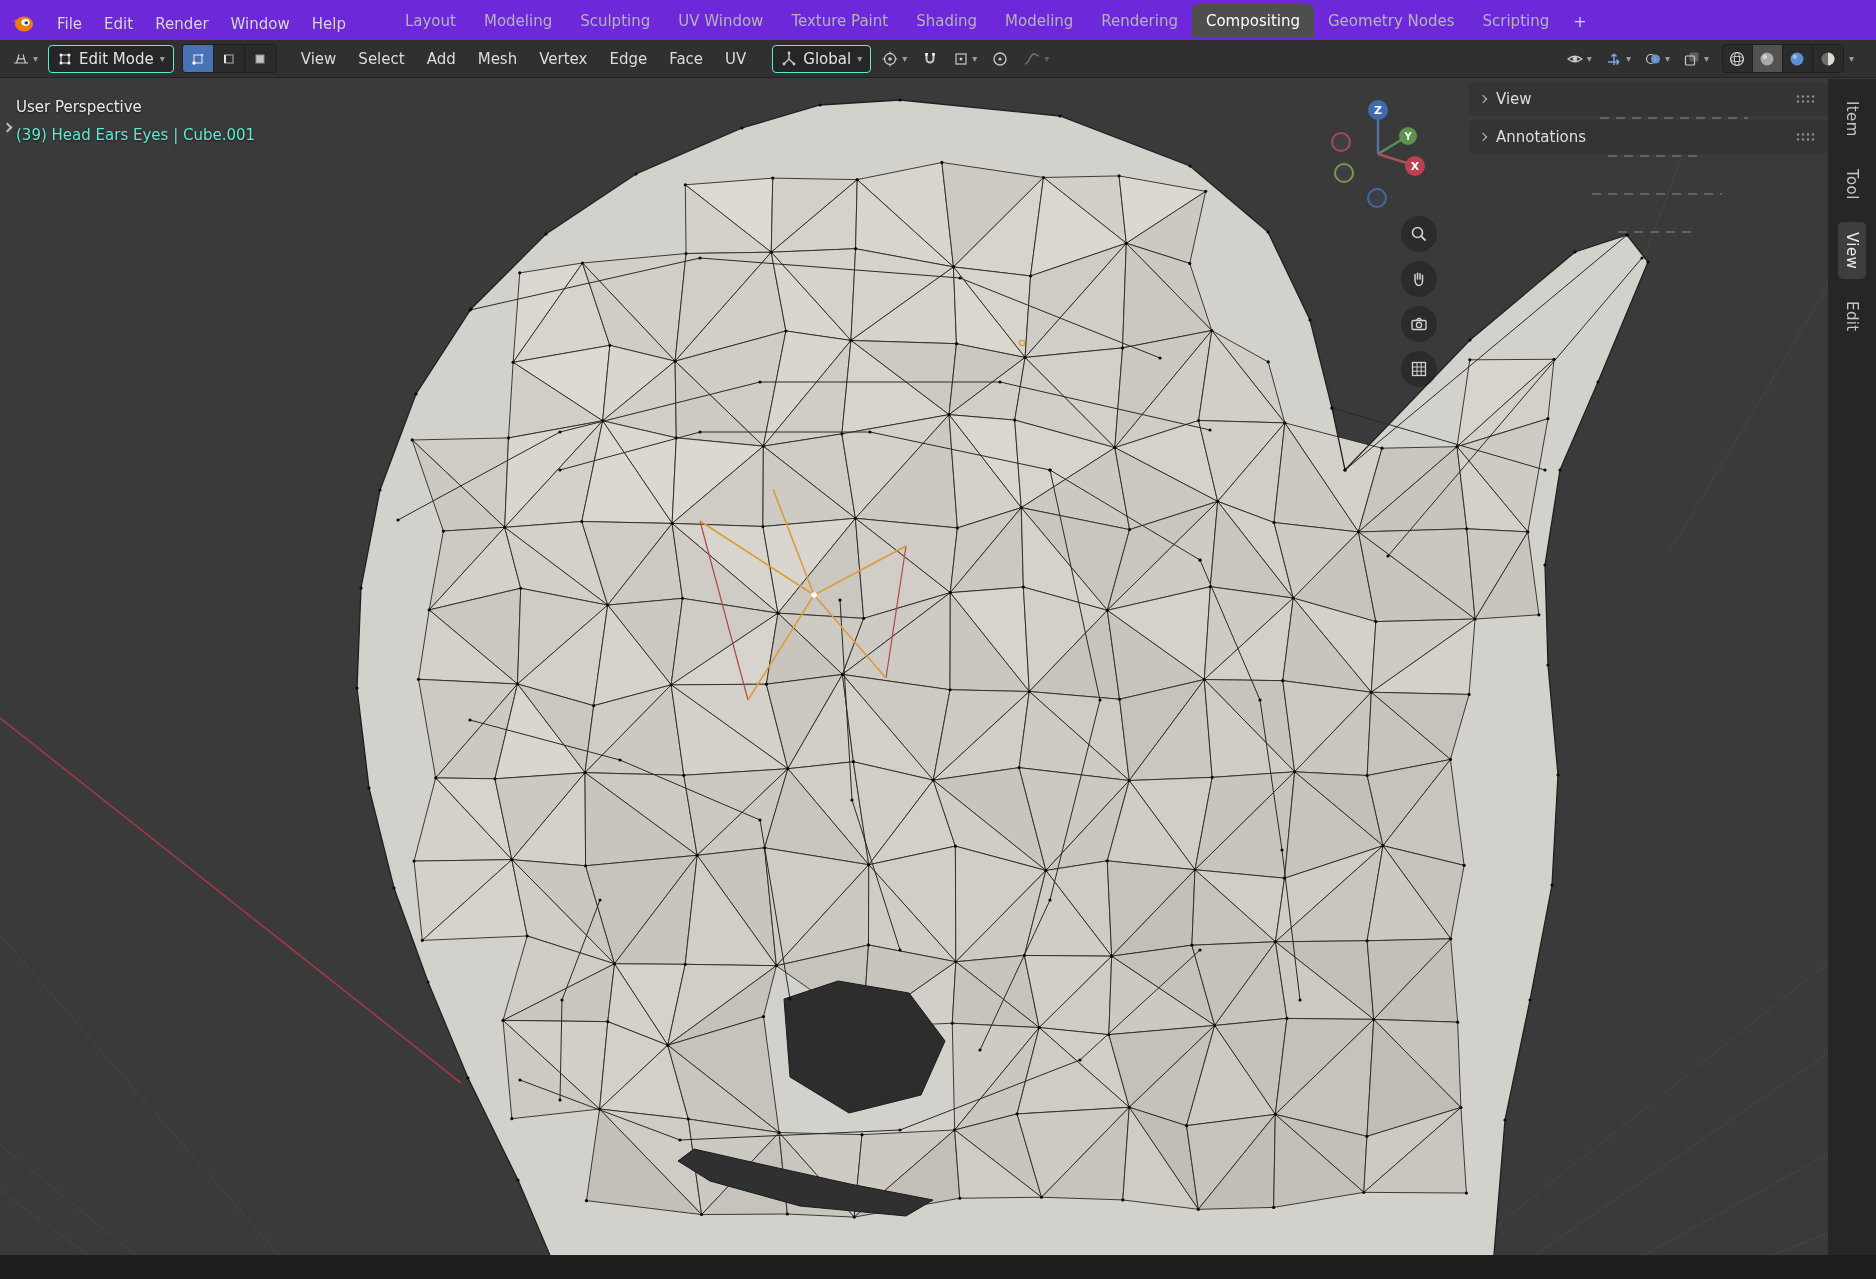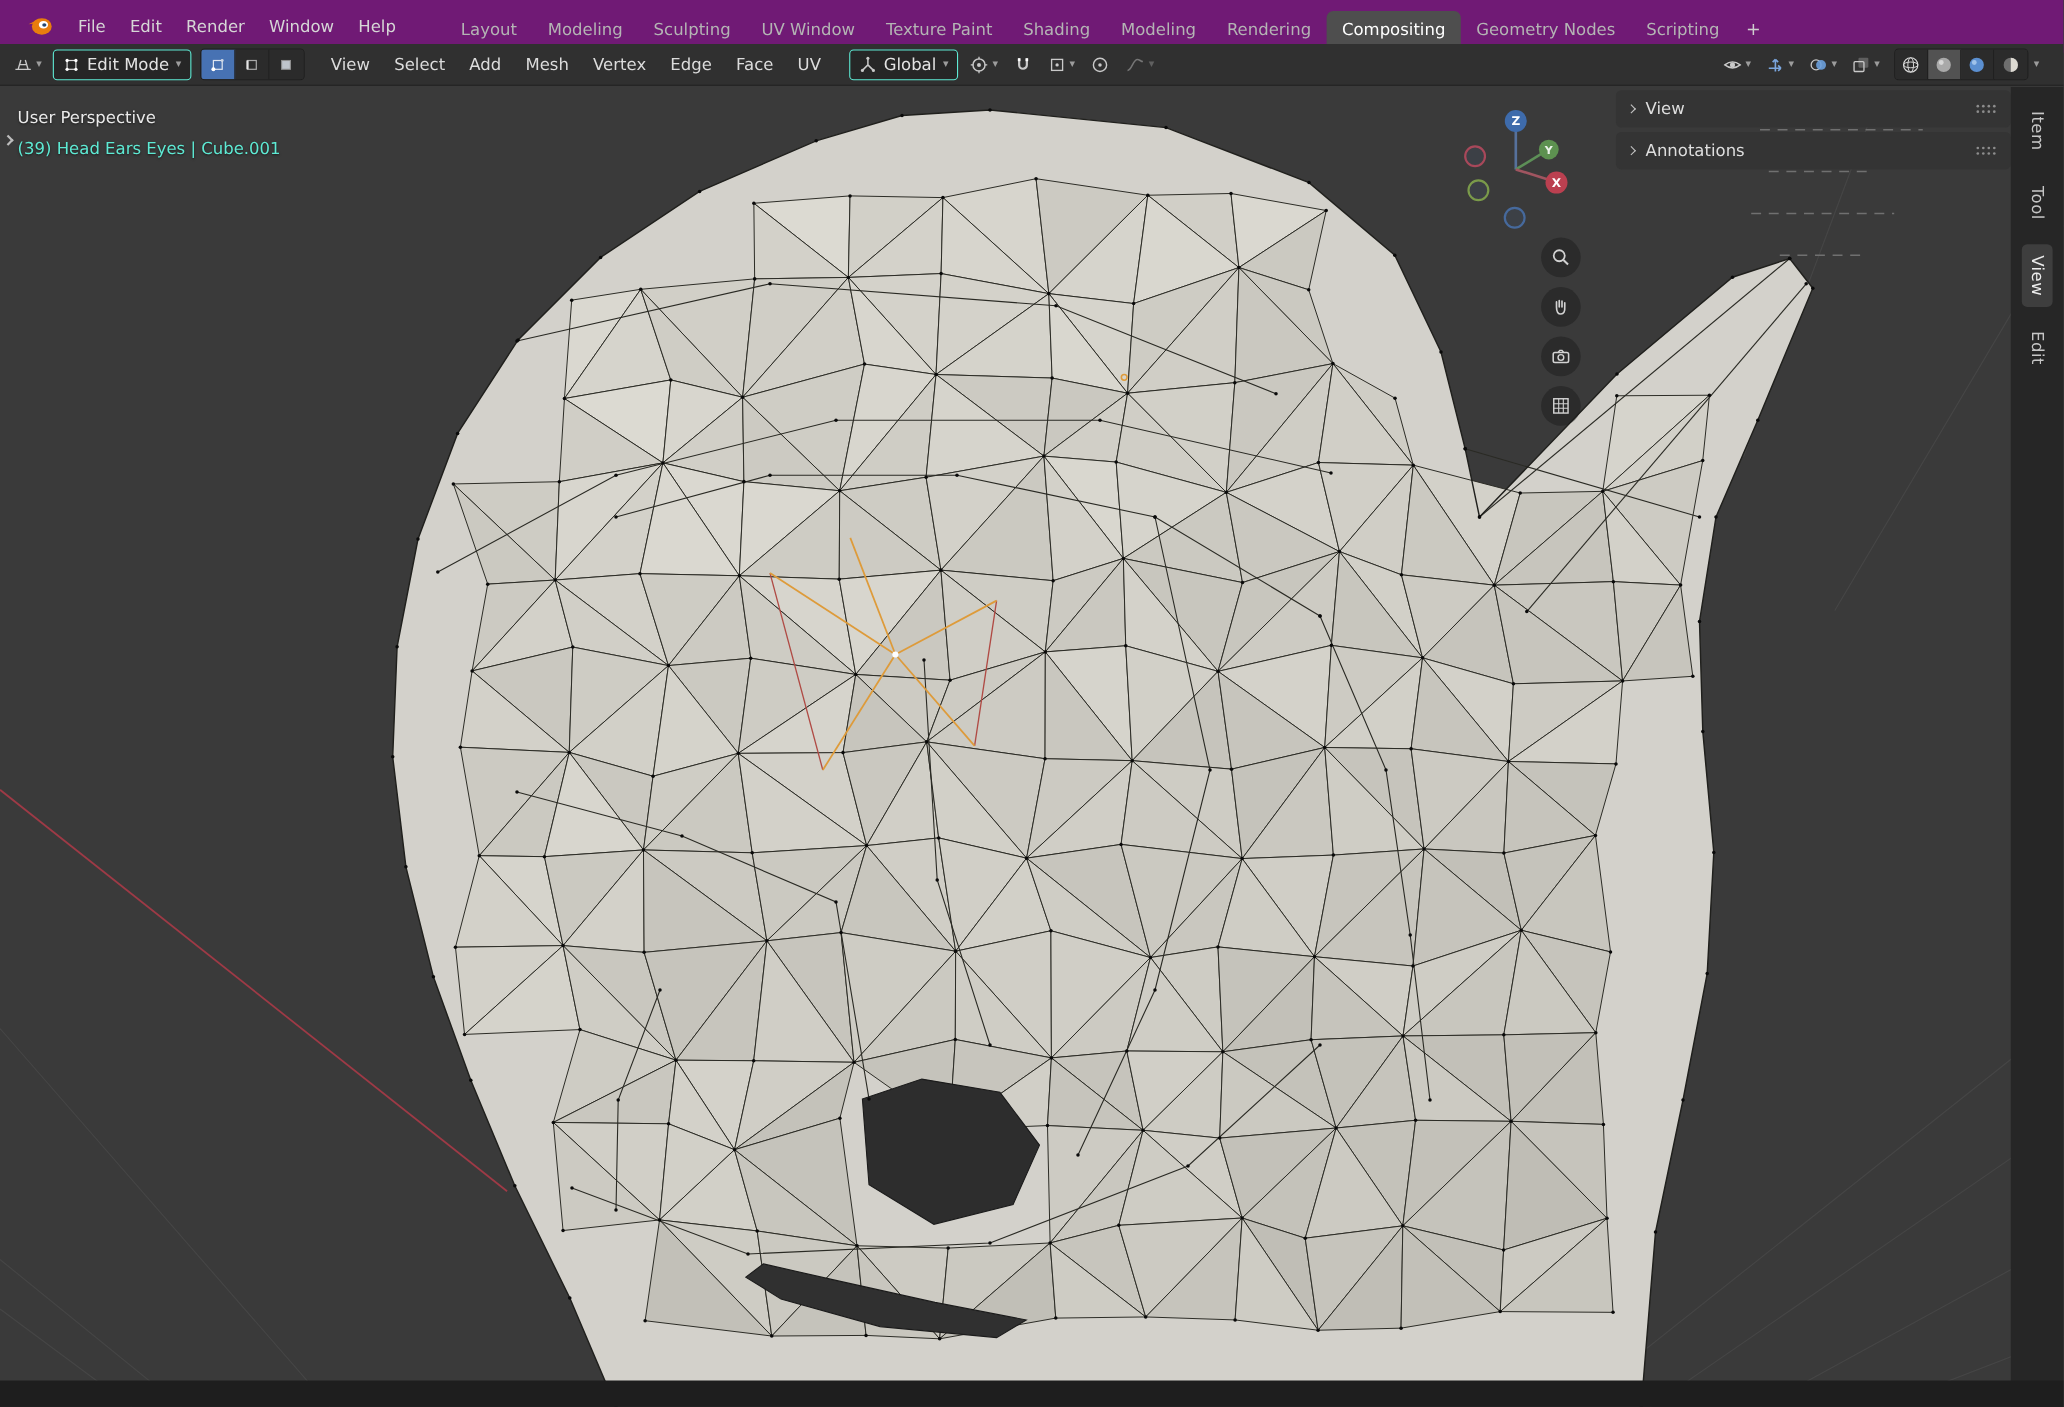--- a/index.html
+++ b/index.html
@@ -1,24 +1,24 @@
 <!DOCTYPE html>
 <html><head>
 <meta charset="utf-8">
 <style>
   *{margin:0;padding:0;box-sizing:border-box}
   html,body{width:1876px;height:1279px;overflow:hidden}
   body{position:relative;background:#3a3a3a;font-family:"DejaVu Sans",sans-serif;user-select:none}
 
   
-  .topbar{position:absolute;left:0;top:0;width:100%;height:48px;background:#701a75;
-    display:flex;align-items:center;padding:0 24px;z-index:40}
+  .topbar{position:absolute;left:0;top:0;width:100%;height:48px;background:#6d28d9;
+    display:flex;align-items:center;padding:0 10px;z-index:40}
   .logo{width:30px;height:22px;margin-right:6px;display:flex;align-items:center}
   .menu{color:#d6d6d6;font-size:15px;padding:5px 11px;border-radius:4px;cursor:default}
-  .tabs{display:flex;align-items:flex-end;height:40px;margin-left:34px}
+  .tabs{display:flex;align-items:flex-start;height:40px;margin-left:34px}
   .tab{color:#b4b4b4;font-size:15px;padding:8px 14px;border-radius:6px 6px 0 0;white-space:nowrap;cursor:default}
   .tab.active{background:#4e4e4e;color:#ffffff}
   .tab-plus{color:#cfcfcf;font-size:16px;padding:8px 10px}
 
   
   .vheader{position:absolute;left:0;top:40px;width:100%;height:38px;background:#303030;
     border-bottom:1px solid #232323;display:flex;align-items:center;padding:0 8px;gap:6px;z-index:40}
   .hbtn{display:flex;align-items:center;gap:6px;background:#262626;border:1px solid #5eead4;
     border-radius:4px;color:#e3e3e3;font-size:15px;padding:3px 8px;height:28px;cursor:default}
   .iconbtn{display:flex;align-items:center;gap:3px;border-radius:4px;padding:3px 4px;height:28px;cursor:default}

